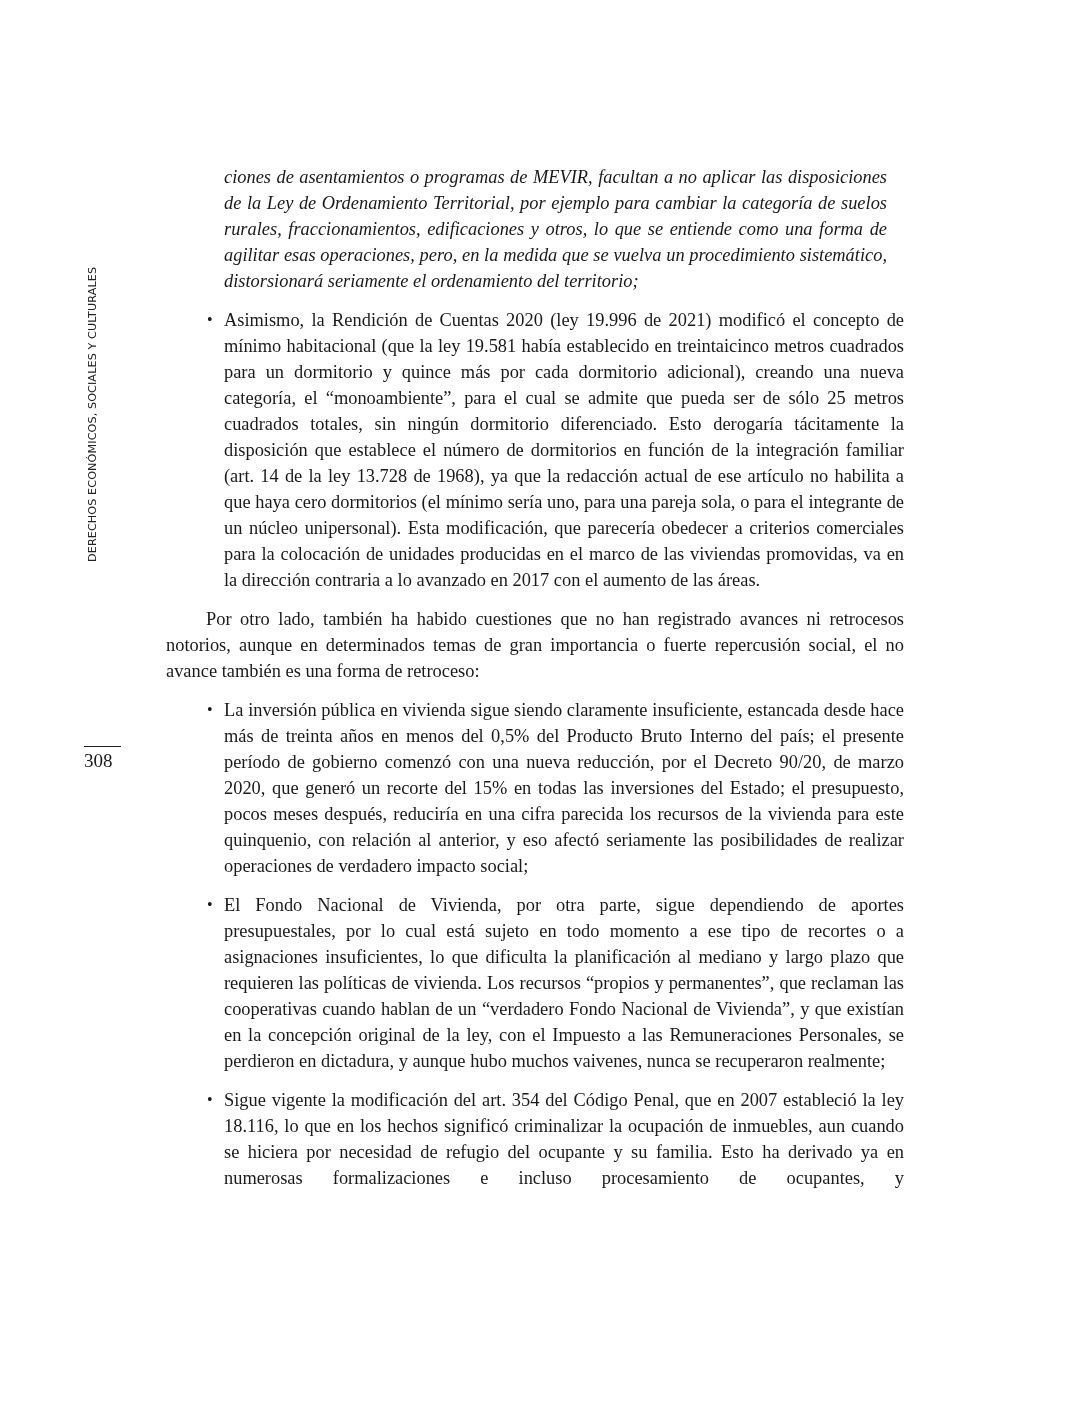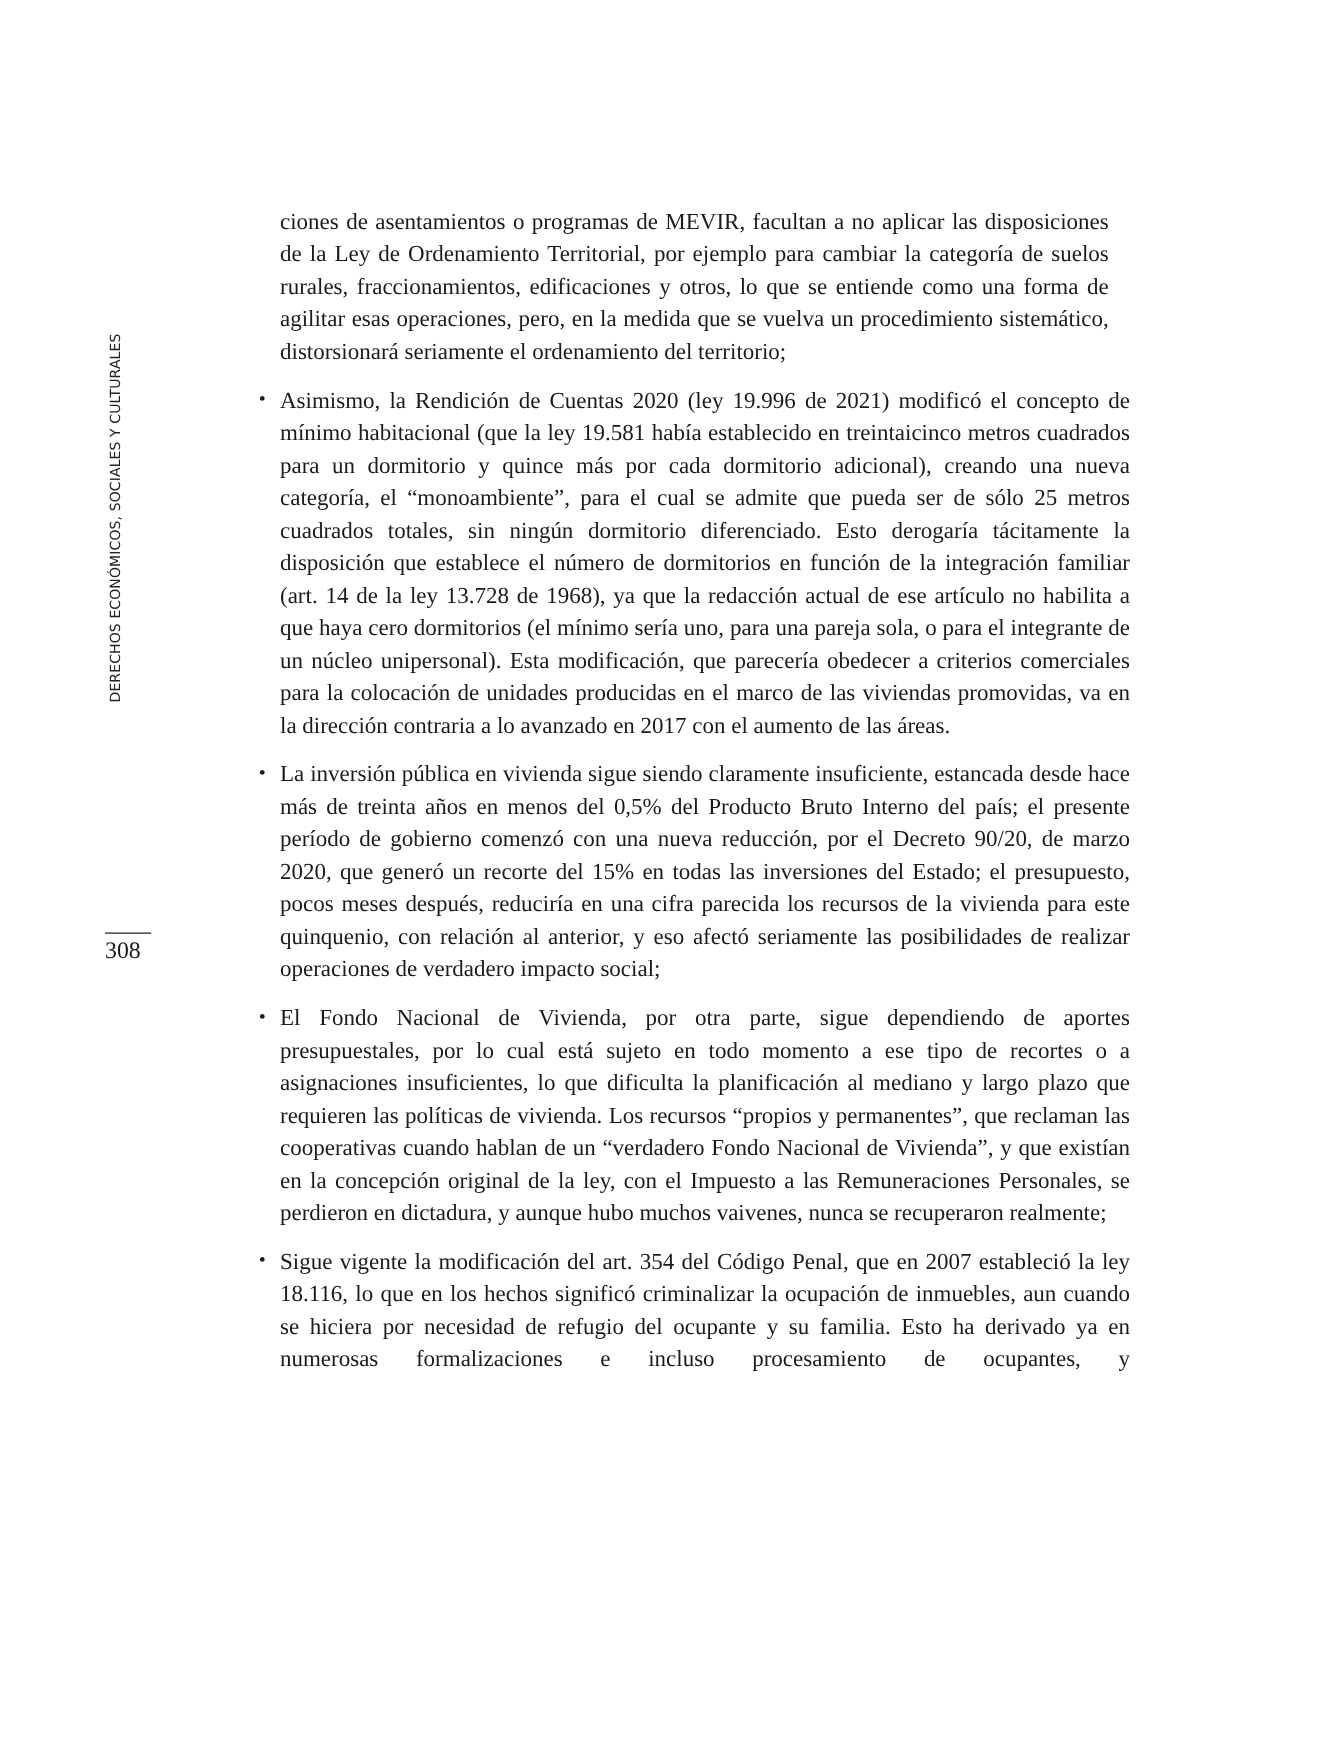--- a/index.html
+++ b/index.html
@@ -13,21 +13,21 @@
   }
   .folio { position: absolute; left: 84px; top: 746px; width: 37px; 
     font-family: "Liberation Serif", serif; font-size: 19px; color: #1a1a1a; }
   .folio-rule { position: absolute; left: 84px; top: 746px; width: 37px; height: 0; border-top: 1.2px solid #222; }
   .folio-num { display: block; padding-top: 4px; }
   .body-text {
     position: absolute; left: 166px; top: 164px; width: 738px;
     font-family: "Liberation Serif", serif; font-size: 18.4px; line-height: 26px;
     text-align: justify; hyphens: manual; color: #1a1a1a;
   }
-  .cont { margin: 0 17px 0 58px; }
+  .cont { margin: 0 17px 0 58px; font-style: italic; }
   .bullet-item { position: relative; margin: 13px 0 0 58px; }
   .bullet-item .dot { position: absolute; left: -17px; top: 0; font-size: 16px; }
   .para { margin: 13px 0 0 0; text-indent: 40px; }
   .bullets-2 .bullet-item:first-child { margin-top: 13px; }
 </style>
 </head>
 <body>
 
 <div class="page">
   <div class="running-head">DERECHOS ECONÓMICOS, SOCIALES Y CULTURALES</div>
@@ -40,20 +40,21 @@
   <div class="body-text">
     <p class="cont" style="margin-top:0;margin-bottom:0;">ciones de asentamientos o programas de MEVIR, facultan a no aplicar las disposiciones de la Ley de Ordenamiento Territorial, por ejemplo para cambiar la categoría de suelos rurales, fraccionamientos, edificaciones y otros, lo que se entiende como una forma de agilitar esas operaciones, pero, en la medida que se vuelva un procedimiento sistemático, distorsionará seriamente el ordenamiento del territorio;</p>
 
     <div class="bullets-1">
       <p class="bullet-item">
         <span class="dot">•</span>
         <span>Asimismo, la Rendición de Cuentas 2020 (ley 19.996 de 2021) modificó el concepto de mínimo habitacional (que la ley 19.581 había establecido en treintaicinco metros cuadrados para un dormitorio y quince más por cada dormitorio adicional), creando una nueva categoría, el “monoambiente”, para el cual se admite que pueda ser de sólo 25 metros cuadrados totales, sin ningún dormitorio diferenciado. Esto derogaría tácitamente la disposición que establece el número de dormitorios en función de la integración familiar (art. 14 de la ley 13.728 de 1968), ya que la redacción actual de ese artículo no habilita a que haya cero dormitorios (el mínimo sería uno, para una pareja sola, o para el integrante de un núcleo unipersonal). Esta modificación, que parecería obedecer a criterios comerciales para la colocación de unidades producidas en el marco de las viviendas promovidas, va en la dirección contraria a lo avanzado en 2017 con el aumento de las áreas.</span>
       </p>
     </div>
 
+    <p class="para">Por otro lado, también ha habido cuestiones que no han registrado avances ni retrocesos notorios, aunque en determinados temas de gran importancia o fuerte repercusión social, el no avance también es una forma de retroceso:</p>
 
     <div class="bullets-2">
       <p class="bullet-item">
         <span class="dot">•</span>
         <span>La inversión pública en vivienda sigue siendo claramente insuficiente, estancada desde hace más de treinta años en menos del 0,5% del Producto Bruto Interno del país; el presente período de gobierno comenzó con una nueva reducción, por el Decreto 90/20, de marzo 2020, que generó un recorte del 15% en todas las inversiones del Estado; el presupuesto, pocos meses después, reduciría en una cifra parecida los recursos de la vivienda para este quinquenio, con relación al anterior, y eso afectó seriamente las posibilidades de realizar operaciones de verdadero impacto social;</span>
       </p>
       <p class="bullet-item">
         <span class="dot">•</span>
         <span>El Fondo Nacional de Vivienda, por otra parte, sigue dependiendo de aportes presupuestales, por lo cual está sujeto en todo momento a ese tipo de recortes o a asignaciones insuficientes, lo que dificulta la planificación al mediano y largo plazo que requieren las políticas de vivienda. Los recursos “propios y permanentes”, que reclaman las cooperativas cuando hablan de un “verdadero Fondo Nacional de Vivienda”, y que existían en la concepción original de la ley, con el Impuesto a las Remuneraciones Personales, se perdieron en dictadura, y aunque hubo muchos vaivenes, nunca se recuperaron realmente;</span>
       </p>

